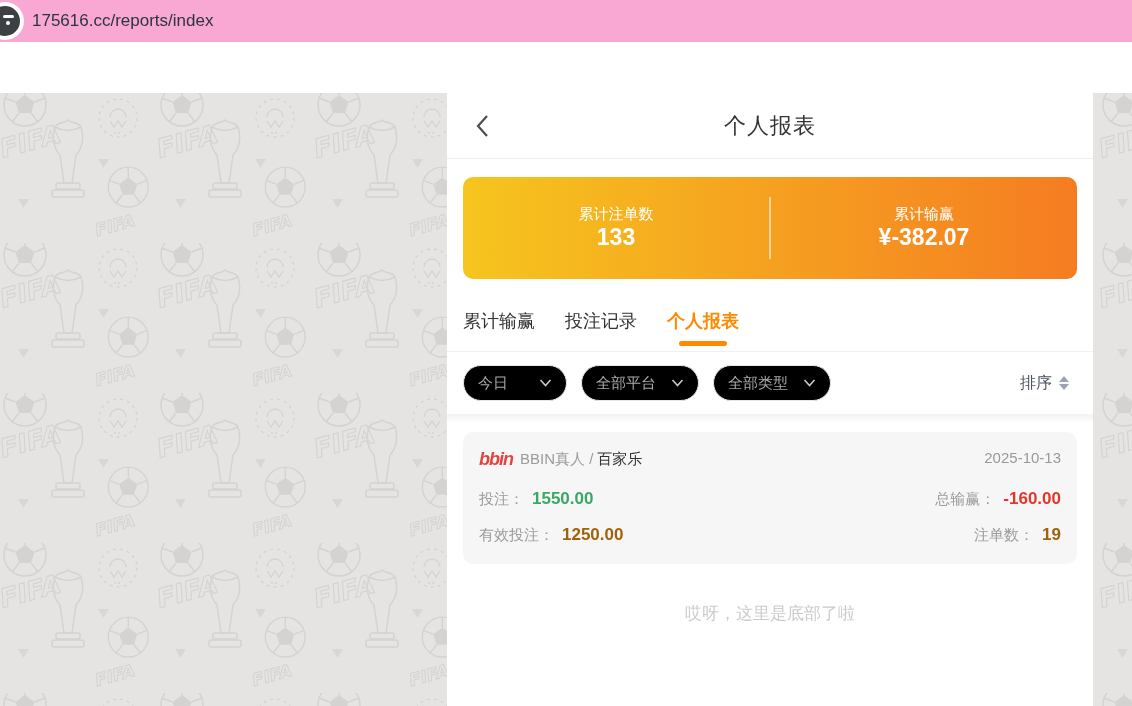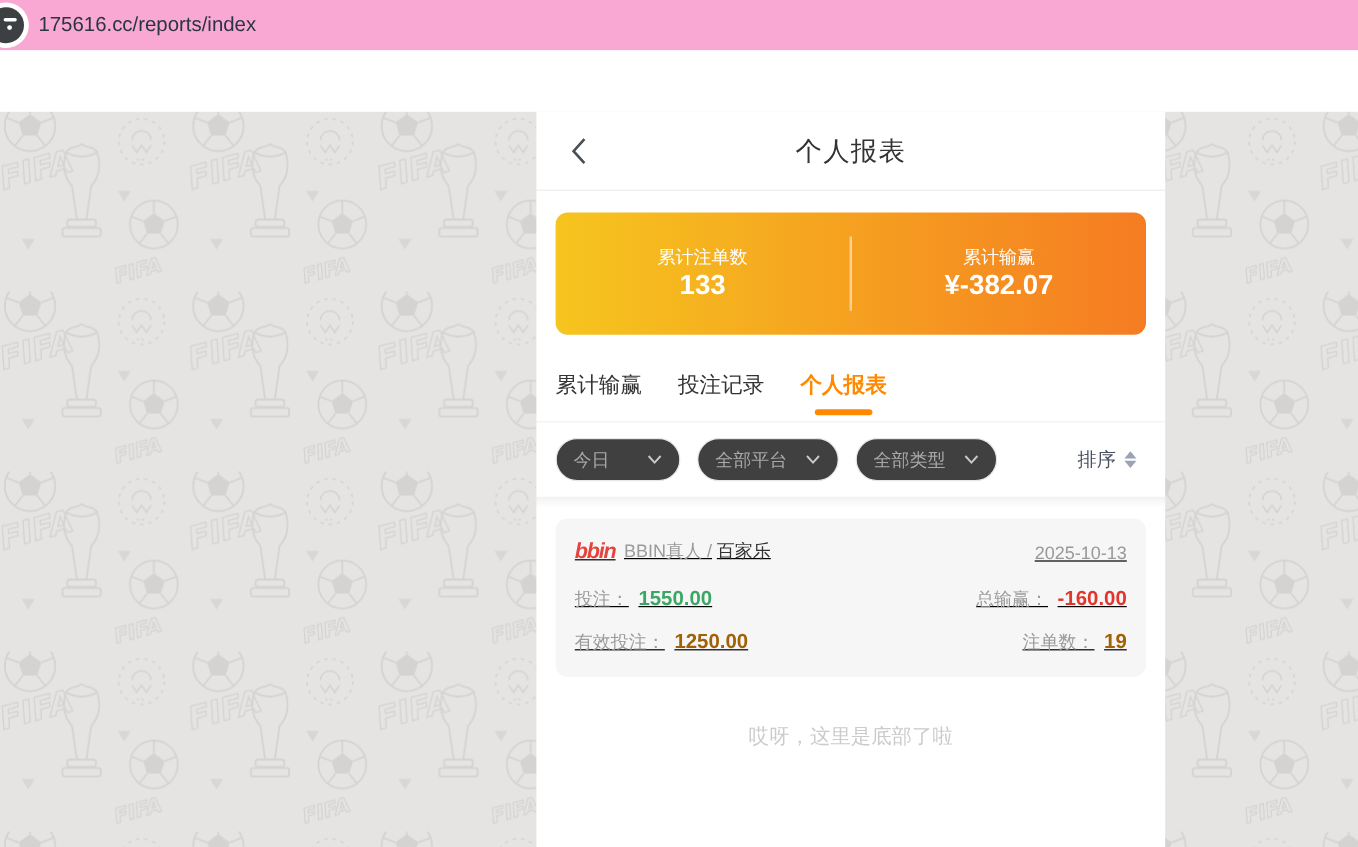--- a/index.html
+++ b/index.html
@@ -20,21 +20,21 @@
     border-radius:50%; background:#fff; }
   .url-text { font-size:17px; color:#2b3442; }
 
   .white-strip { position:absolute; top:42px; left:0; right:0; height:51px; background:#fff; }
 
   
   .bg-area { position:absolute; top:93px; left:0; right:0; bottom:0; }
   .bg-area svg { display:block; }
 
   
-  .panel { position:absolute; top:93px; left:447px; width:524px; bottom:0;
+  .panel { position:absolute; top:93px; left:447px; width:646px; bottom:0;
     background:#fff; }
 
   .panel-header { position:relative; height:66px; border-bottom:1px solid #ededed;
     display:flex; align-items:center; justify-content:center; }
   .back-btn { position:absolute; left:28px; top:20px; width:18px; height:26px;
     display:flex; align-items:center; cursor:pointer; }
   .page-title { font-size:22px; color:#333; letter-spacing:1px; }
 
   
   .summary-card { margin:18px 16px 0; height:102px; border-radius:10px;
@@ -48,38 +48,38 @@
   
   .tabs { margin-top:30px; padding:0 16px; display:flex; gap:30px;
     border-bottom:1px solid #f0f0f0; }
   .tab { font-size:18px; color:#333; padding-bottom:18px; position:relative; cursor:pointer; }
   .tab.active { color:#ff8a00; font-weight:bold; }
   .tab.active::after { content:""; position:absolute; left:50%; transform:translateX(-50%);
     bottom:5px; width:48px; height:5px; border-radius:3px; background:#ff8a00; }
 
   
   .filter-bar { display:flex; align-items:center; gap:14px; padding:13px 24px 13px 16px; }
-  .pill { height:36px; border:1px solid #e7e7e7; border-radius:18px; background:#404040;
+  .pill { height:36px; border:1px solid #e7e7e7; border-radius:18px; background:#000000;
     display:flex; align-items:center; justify-content:space-between; padding:0 14px;
     color:#a8a8a8; font-size:15px; cursor:pointer; }
   .pill-1 { width:104px; } .pill-2 { width:118px; } .pill-3 { width:118px; }
   .chev { display:inline-flex; }
   .sort-btn { margin-left:auto; display:flex; align-items:center; gap:7px;
     color:#4a5261; font-size:16px; cursor:pointer; }
   .sort-icon { display:inline-flex; flex-direction:column; gap:2px; }
   .tri-up { width:0; height:0; border-left:5px solid transparent;
     border-right:5px solid transparent; border-bottom:6px solid #9aa2b4; }
   .tri-down { width:0; height:0; border-left:5px solid transparent;
     border-right:5px solid transparent; border-top:6px solid #9aa2b4; }
   .filter-shadow { height:9px; background:linear-gradient(rgba(0,0,0,.05),rgba(0,0,0,0)); }
 
   
   .record-card { margin:9px 16px 0; background:#f7f6f6; border-radius:10px;
     padding:17px 16px 19px; cursor:pointer; }
-  .rec-row { display:flex; justify-content:space-between; align-items:flex-end;text-decoration:underline; }
+  .rec-row { display:flex; justify-content:space-between; align-items:flex-start; }
   .rec-row.r1 { margin-bottom:19px; }
   .rec-row.r2 { margin-bottom:16px; }
   .rec-left, .rec-right { display:flex; align-items:center; }
   .provider-logo { color:#e5433d; font-style:italic; font-weight:bold; font-size:18px;
     letter-spacing:-1px; margin-right:7px; }
   .provider-name { color:#9b9b9b; font-size:15px; margin-right:4px; }
   .game-name { color:#333; font-size:15px; }
   .rec-date { color:#999; font-size:15px; }
   .lbl { color:#9b9b9b; font-size:15px; margin-right:8px; }
   .val { font-size:17px; font-weight:600; color:#a16207; }

